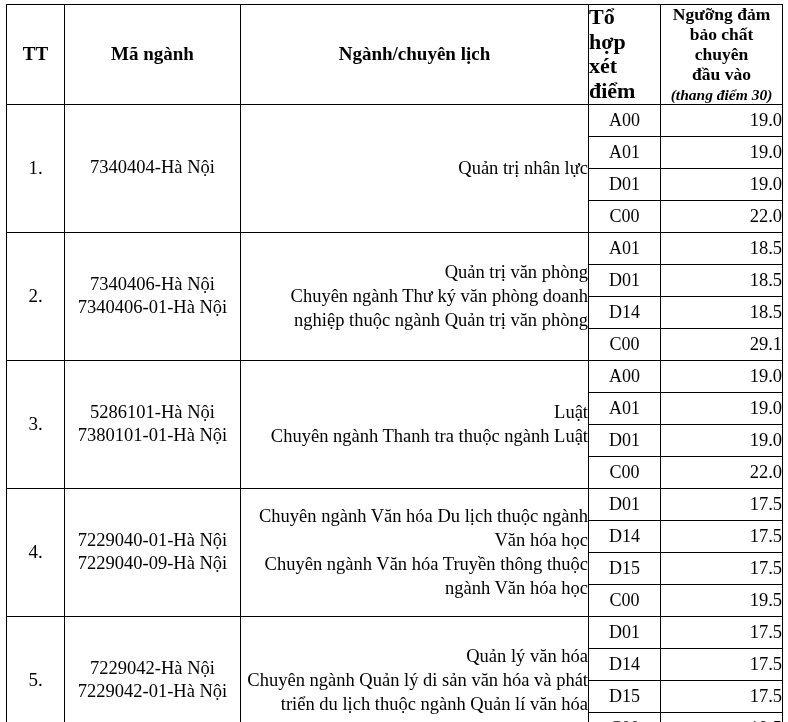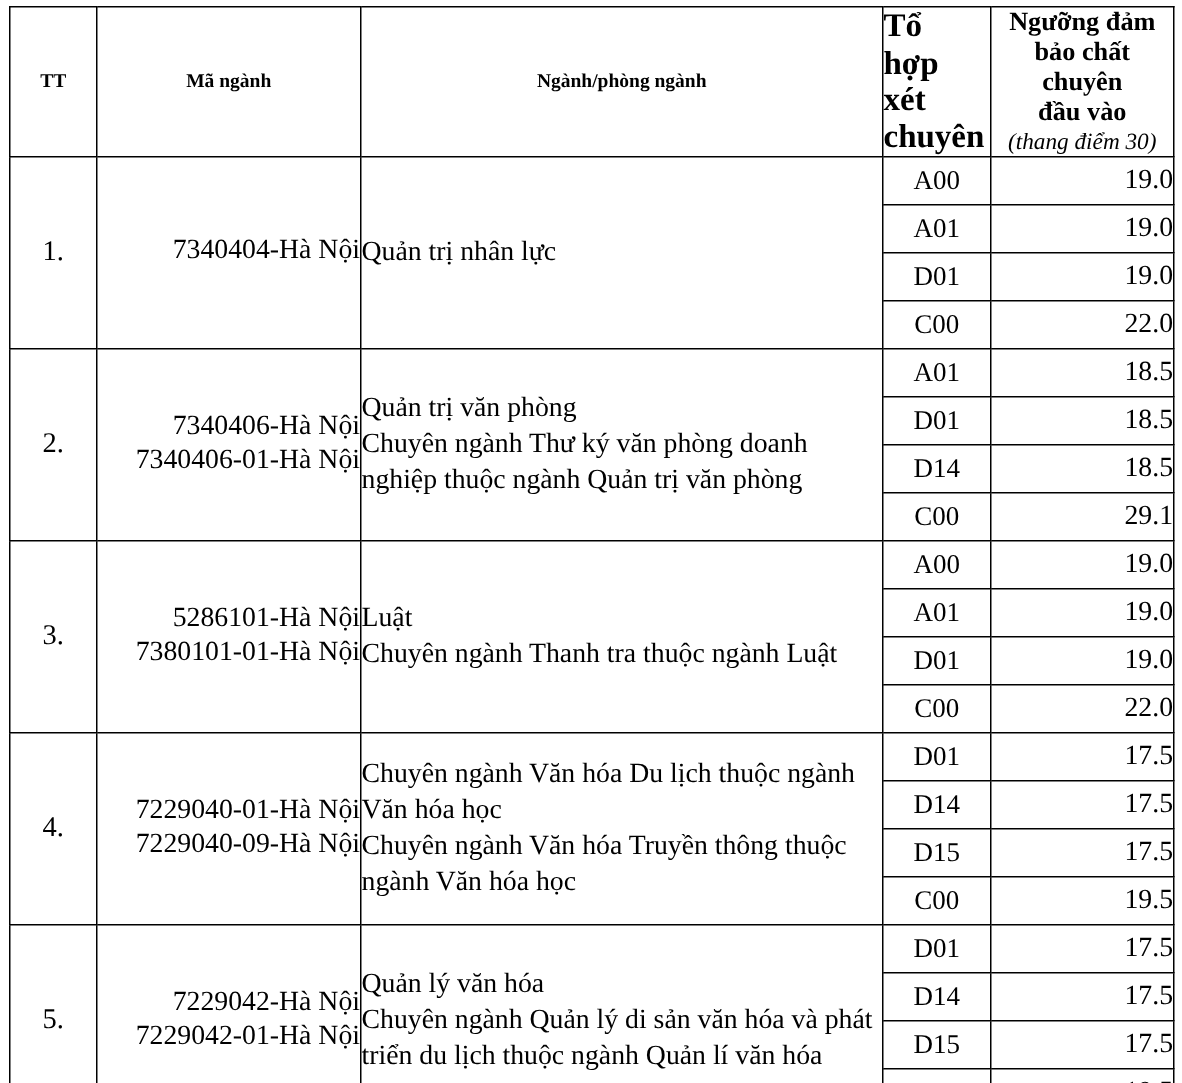--- a/index.html
+++ b/index.html
@@ -36,57 +36,57 @@
   col.c-tt      { width: 58px; }
   col.c-code    { width: 176px; }
   col.c-major   { width: 348px; }
   col.c-group   { width: 72px; }
   col.c-score   { width: 122px; }
 
   
   .hd {
     text-align: center;
     font-weight: bold;
-    font-size: 13px;
+    font-size: 19px;
     line-height: 1.14;
     padding: 6px 2px;
   }
   .hd.small {
     font-size: 17.5px;
   }
   .hd .sub {
-    font-weight: normal;
+    font-weight: bold;
     font-style: italic;
     font-size: 15.5px;
     display: block;
     margin-top: 1px;
   }
   .hd-group-lines {
     font-weight: bold;
     font-size: 22px;
     line-height: 1.12;
     text-align: left;
     padding: 5px 2px;
   }
 
   
   .tt {
     text-align: center;
     font-size: 19px;
     vertical-align: middle;
   }
   .code {
-    text-align: right;
+    text-align: center;
     font-size: 18.5px;
     line-height: 1.25;
     vertical-align: middle;
     padding: 2px 3px;
   }
   .major {
-    text-align: left;
+    text-align: right;
     font-size: 18.5px;
     line-height: 1.3;
     vertical-align: middle;
     padding: 3px 8px 3px 7px;
   }
   .major .it {
     display: block;
   }
   .major .norm {
     display: block;
@@ -112,26 +112,26 @@
       <col class="c-tt">
         <col class="c-code">
         <col class="c-major">
         <col class="c-group">
         <col class="c-score">
     </colgroup>
     <thead>
       <tr>
         <th class="hd" rowspan="1">TT</th>
         <th class="hd">Mã ngành</th>
-        <th class="hd">Ngành/phòng ngành</th>
+        <th class="hd">Ngành/chuyên lịch</th>
         <th class="hd-group-lines">
           <div>Tổ</div>
           <div>hợp</div>
           <div>xét</div>
-          <div>chuyên</div>
+          <div>điểm</div>
         </th>
         <th class="hd small">
           <div>Ngưỡng đảm</div>
           <div>bảo chất chuyên</div>
           <div>đầu vào</div>
           <span class="sub">(thang điểm 30)</span>
         </th>
       </tr>
     </thead>
     <tbody id="tbody">

